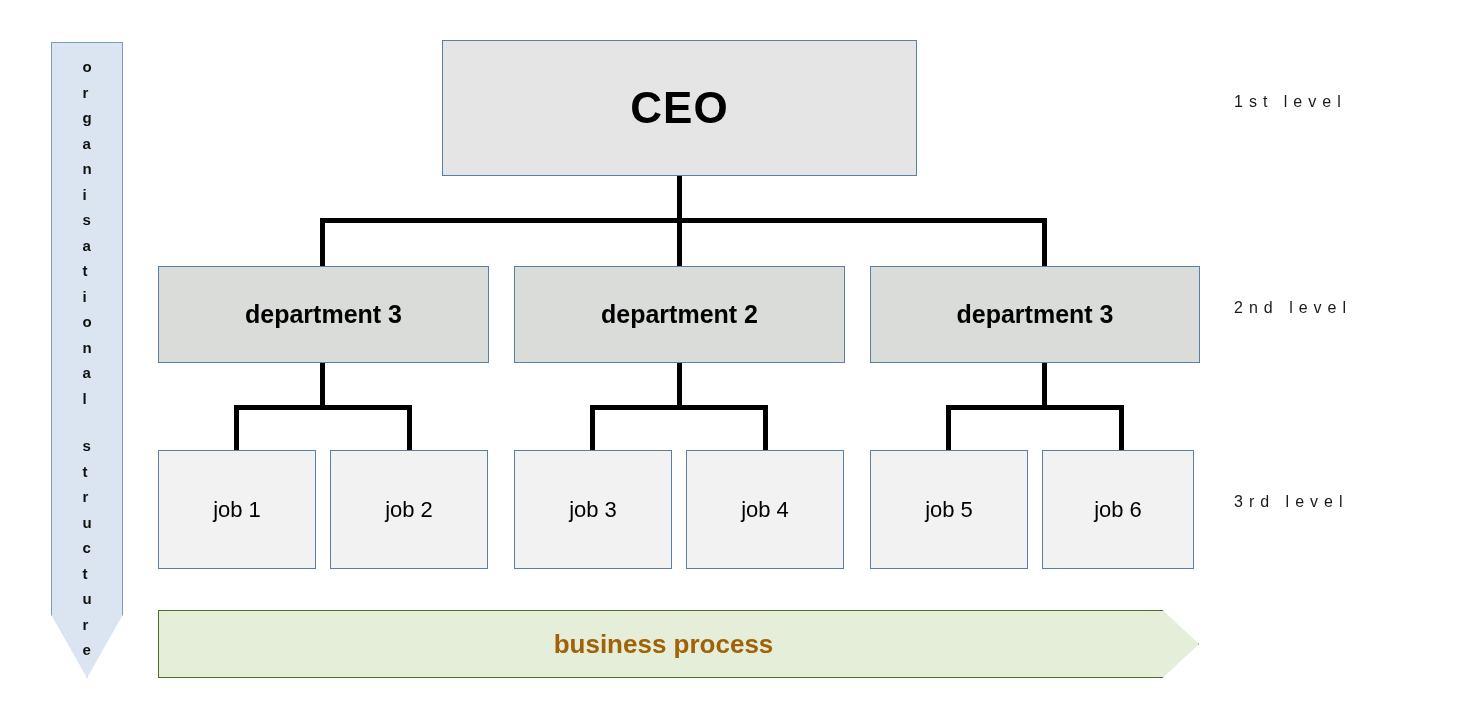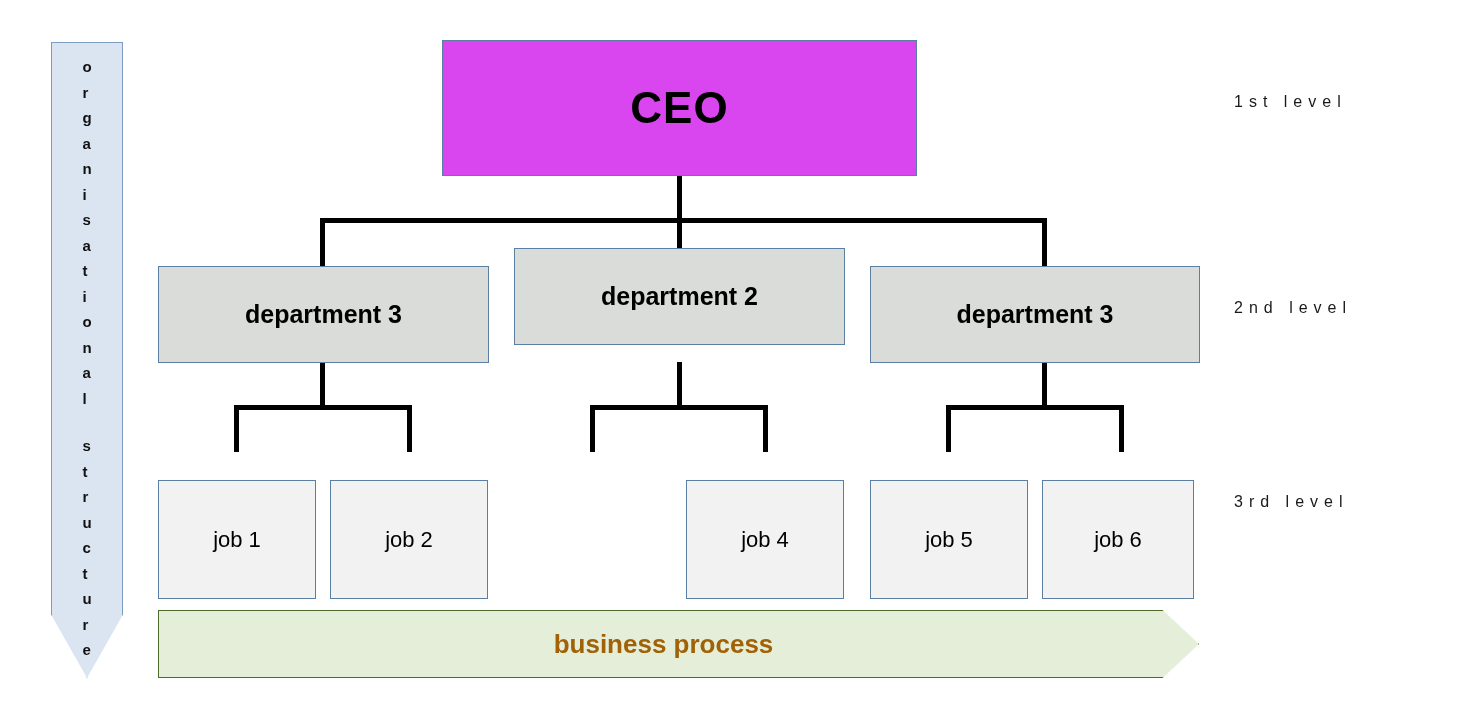--- a/index.html
+++ b/index.html
@@ -60,35 +60,34 @@
     position: absolute;
     box-sizing: border-box;
     display: flex;
     align-items: center;
     justify-content: center;
     text-align: center;
     color: #000000;
     border: 1px solid #5b7ea3;
   }
   .node.ceo {
-    background: #d946ef;
+    background: #e5e5e5;
     font-size: 44px;
     font-weight: bold;
     letter-spacing: 1px;
   }
   .node.dept {
     background: #d9dcd9;
     font-size: 25px;
     font-weight: bold;
   }
   .node.job {
     background: #f2f2f2;
     font-size: 22px;
     font-weight: normal;
-    margin-top: 30px;
   }
 
   
   .conn {
     position: absolute;
     background: #000000;
   }
   .conn.v { width: 5px; }
   .conn.h { height: 5px; }
 
@@ -188,25 +187,26 @@
   <div class="conn v" style="left:763px; top:405px; height:47px;"></div>
 
   <div class="conn v" style="left:1042px; top:362px; height:48px;"></div>
   <div class="conn h" style="left:946px; top:405px; width:178px;"></div>
   <div class="conn v" style="left:946px; top:405px; height:47px;"></div>
   <div class="conn v" style="left:1119px; top:405px; height:47px;"></div>
 
   <div class="node ceo" style="left:442px; top:40px; width:475px; height:136px;">CEO</div>
 
   <div class="node dept" style="left:158px; top:266px; width:331px; height:97px;">department 3</div>
-  <div class="node dept" style="left:514px; top:248px; width:331px; height:97px;">department 2</div>
+  <div class="node dept" style="left:514px; top:266px; width:331px; height:97px;">department 2</div>
   <div class="node dept" style="left:870px; top:266px; width:330px; height:97px;">department 3</div>
 
   <div class="node job" style="left:158px; top:450px; width:158px; height:119px;">job 1</div>
   <div class="node job" style="left:330px; top:450px; width:158px; height:119px;">job 2</div>
+  <div class="node job" style="left:514px; top:450px; width:158px; height:119px;">job 3</div>
   <div class="node job" style="left:686px; top:450px; width:158px; height:119px;">job 4</div>
   <div class="node job" style="left:870px; top:450px; width:158px; height:119px;">job 5</div>
   <div class="node job" style="left:1042px; top:450px; width:152px; height:119px;">job 6</div>
 
   <div class="level-label" style="left:1234px; top:93px;">1st level</div>
   <div class="level-label" style="left:1234px; top:299px;">2nd level</div>
   <div class="level-label" style="left:1234px; top:493px;">3rd level</div>
 
   <div class="bp-banner">
     <div class="bp-shape"></div>

